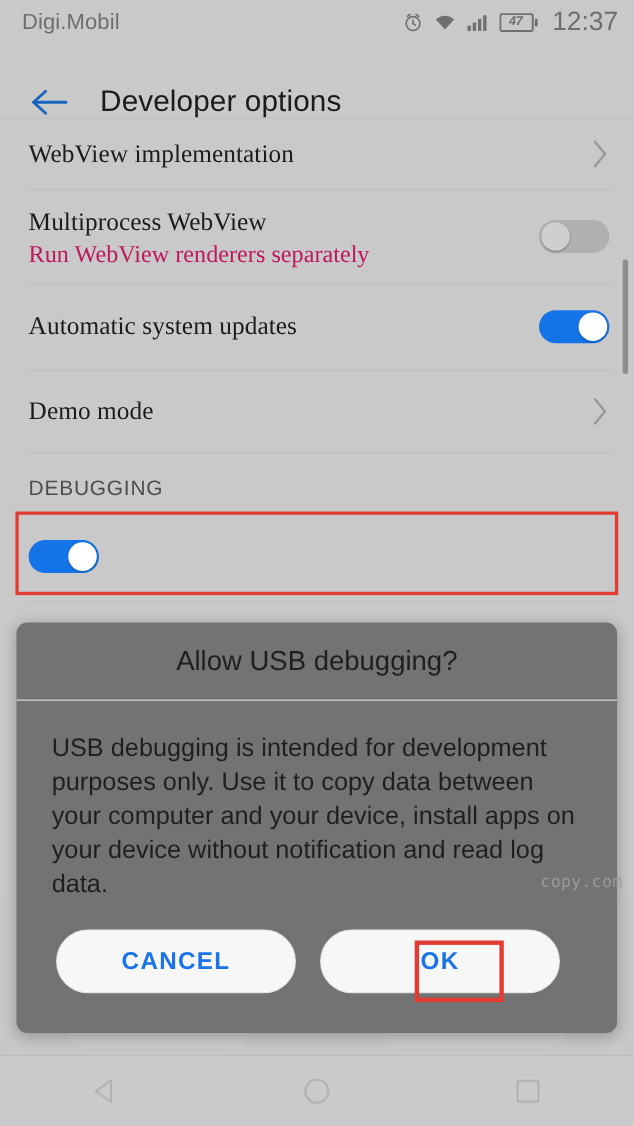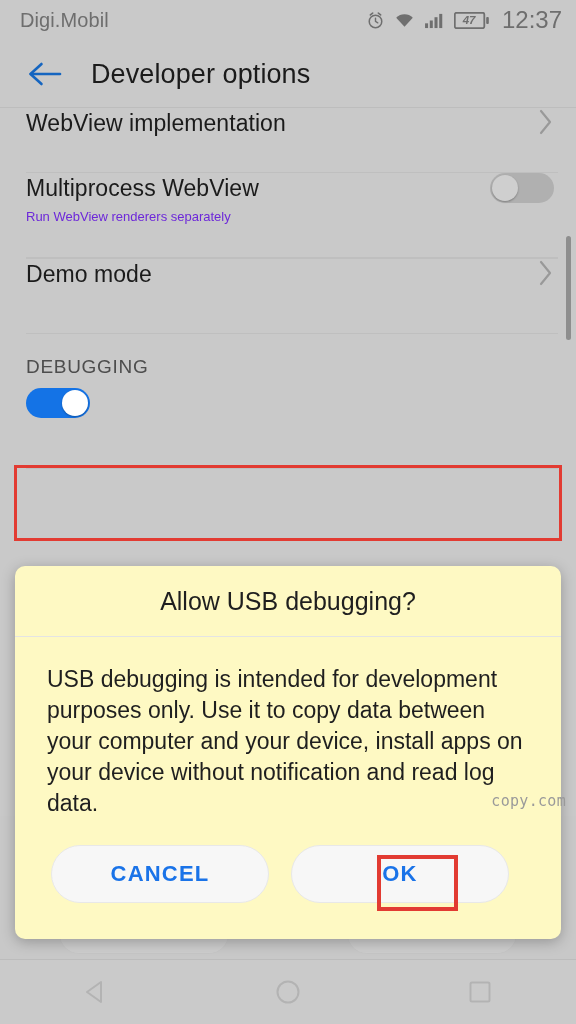--- a/index.html
+++ b/index.html
@@ -48,21 +48,21 @@
   }
   #clock {
     font-size: 24px; color: #6e6e6e;
     margin-left: 3px;
   }
 
   
   #app-bar {
     position: absolute; top: 40px; left: 0;
     width: 576px; height: 68px;
-    display: flex; align-items: center;
+    display: flex; align-items: flex-end;
     padding-left: 27px;
   }
   #back-arrow { width: 36px; height: 30px; flex: none; cursor: pointer; }
   #page-title {
     margin-left: 28px;
     font-size: 27px;
     color: #1b1b1b;
     letter-spacing: 0.1px;
   }
   #app-bar-divider {
@@ -72,32 +72,33 @@
   }
 
   
   #settings-list {
     position: absolute; top: 108px; left: 0;
     width: 576px; height: 852px;
     overflow: hidden;
   }
   .row {
     position: relative;
-    display: flex; align-items: flex-start;
+    display: flex; align-items: center;
     padding: 0 22px 0 26px;
     min-height: 64px;
+    font-family: Liberation Serif, serif;
   }
   .row-text { flex: 1; padding-right: 10px; }
   .row-title {
     font-size: 23px; color: #1b1b1b;
     letter-spacing: 0.05px;
     line-height: 30px;
   }
   .row-sub {
-    font-size: 13px; color: #6d28d9;
+    font-size: 22px; color: #be185d;
     line-height: 26px;
     margin-top: 1px;
   }
   .divider {
     height: 1px; background: #bfbfbf;
     margin-left: 26px; margin-right: 18px;
   }
   .chevron { width: 16px; height: 28px; flex: none; opacity: .65; }
 
   
@@ -164,21 +165,21 @@
     background: #d3d3d3;
     border: 1px solid #c4c4c4;
   }
 
   
   #dialog-scrim { position: absolute; inset: 0; }
   #dialog {
     position: absolute;
     left: 15px; top: 566px;
     width: 546px; height: 373px;
-    background: #fef9c3;
+    background: #737373;
     border-radius: 10px;
     box-shadow: 0 3px 14px rgba(0,0,0,.26);
     display: flex; flex-direction: column;
     overflow: hidden;
   }
   #dialog-title {
     height: 70px;
     display: flex; align-items: center; justify-content: center;
     font-size: 25px; color: #1f1f1f;
   }
@@ -296,20 +297,28 @@
       <div class="row-text">
         <div class="row-title">Multiprocess WebView</div>
         <div class="row-sub">Run WebView renderers separately</div>
       </div>
       <div class="toggle off">
         <div class="knob"></div>
       </div>
     </div>
     <div class="divider"></div>
 
+    <div class="row" style="height:78px">
+      <div class="row-text">
+        <div class="row-title">Automatic system updates</div>
+      </div>
+      <div class="toggle on">
+        <div class="knob"></div>
+      </div>
+    </div>
     <div class="divider"></div>
 
     <div class="row" style="height:74px">
       <div class="row-text">
         <div class="row-title">Demo mode</div>
       </div>
       <svg class="chevron" viewBox="0 0 16 28">
         <path d="M3 3 L12 14 L3 25" fill="none" stroke="#808080" stroke-width="2.2" stroke-linecap="round" stroke-linejoin="round"></path>
       </svg>
     </div>

